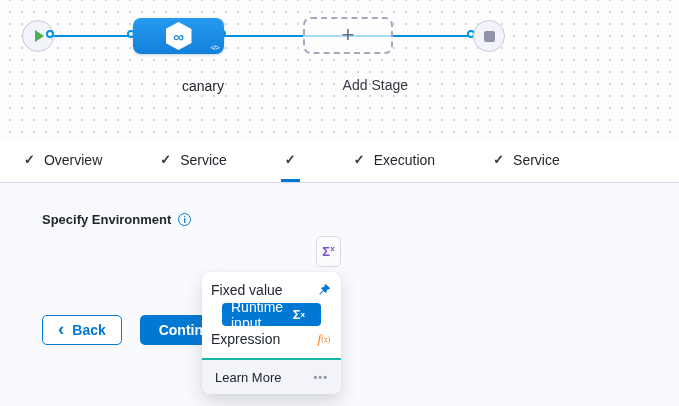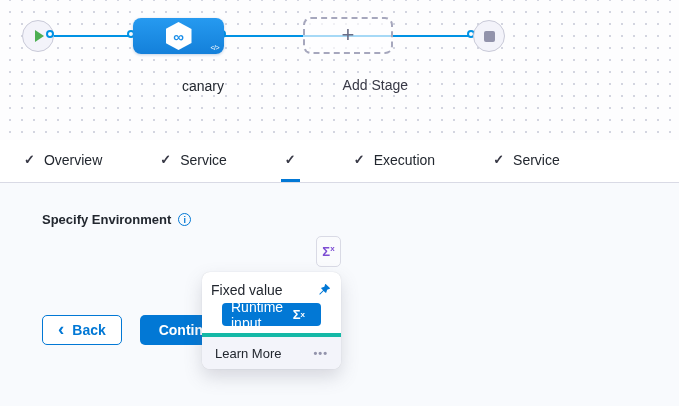--- a/index.html
+++ b/index.html
@@ -69,21 +69,21 @@
   
   .dropdown { position:absolute; left:202px; top:89px; width:139px; z-index:10; background:#fff;
     border-radius:8px; padding-top:6px;
     box-shadow:0 0 1px rgba(40,41,61,.2), 0 8px 18px rgba(96,97,112,.22); }
   .menu-item { height:24px; display:flex; align-items:center; justify-content:space-between; gap:7px;
     padding:0 9px; font-size:14px; color:#22272f; cursor:pointer; }
   .menu-item .mi-icon { width:16px; display:flex; align-items:center; justify-content:center; }
   .menu-item.selected { background:#0278d5; color:#fff; border-radius:4px; margin:1px 20px; height:23px; padding-right:16px; }
   .fx { color:#ff7b26; font-size:13px; font-style:italic; font-family:"Liberation Serif",serif; }
   .fx sub { font-size:8px; font-style:normal; }
-  .dd-footer { margin-top:7px; height:36px; background:#f3f4fa; border-top:4px solid #14b8a6;
+  .dd-footer { margin-top:7px; height:36px; background:#f3f4fa; border-top:2px solid #14b8a6;
     border-radius:0 0 8px 8px; display:flex; align-items:center; justify-content:space-between;
     padding:0 13px; }
   .dd-footer .lm { font-size:13px; color:#22272f; cursor:pointer; }
   .dd-footer .dots { color:#9293ab; font-size:11px; font-weight:700; letter-spacing:1px; cursor:pointer; }
 </style>
 </head>
 <body>
 
 <div class="canvas">
   <div class="edge"></div>
@@ -165,19 +165,26 @@
         </svg>
       </span>
     </div>
     <div class="menu-item selected">
       <span>Runtime input</span>
       <span class="mi-icon sigma white">
           <span>Σ</span>
           <sup>x</sup>
         </span>
     </div>
+    <div class="menu-item">
+      <span>Expression</span>
+      <span class="mi-icon fx">
+          <span>f</span>
+          <sub>(x)</sub>
+        </span>
+    </div>
     <div class="dd-footer">
       <span class="lm">Learn More</span>
       <span class="dots">•••</span>
     </div>
   </div>
 
 </div>
 
 </body></html>

